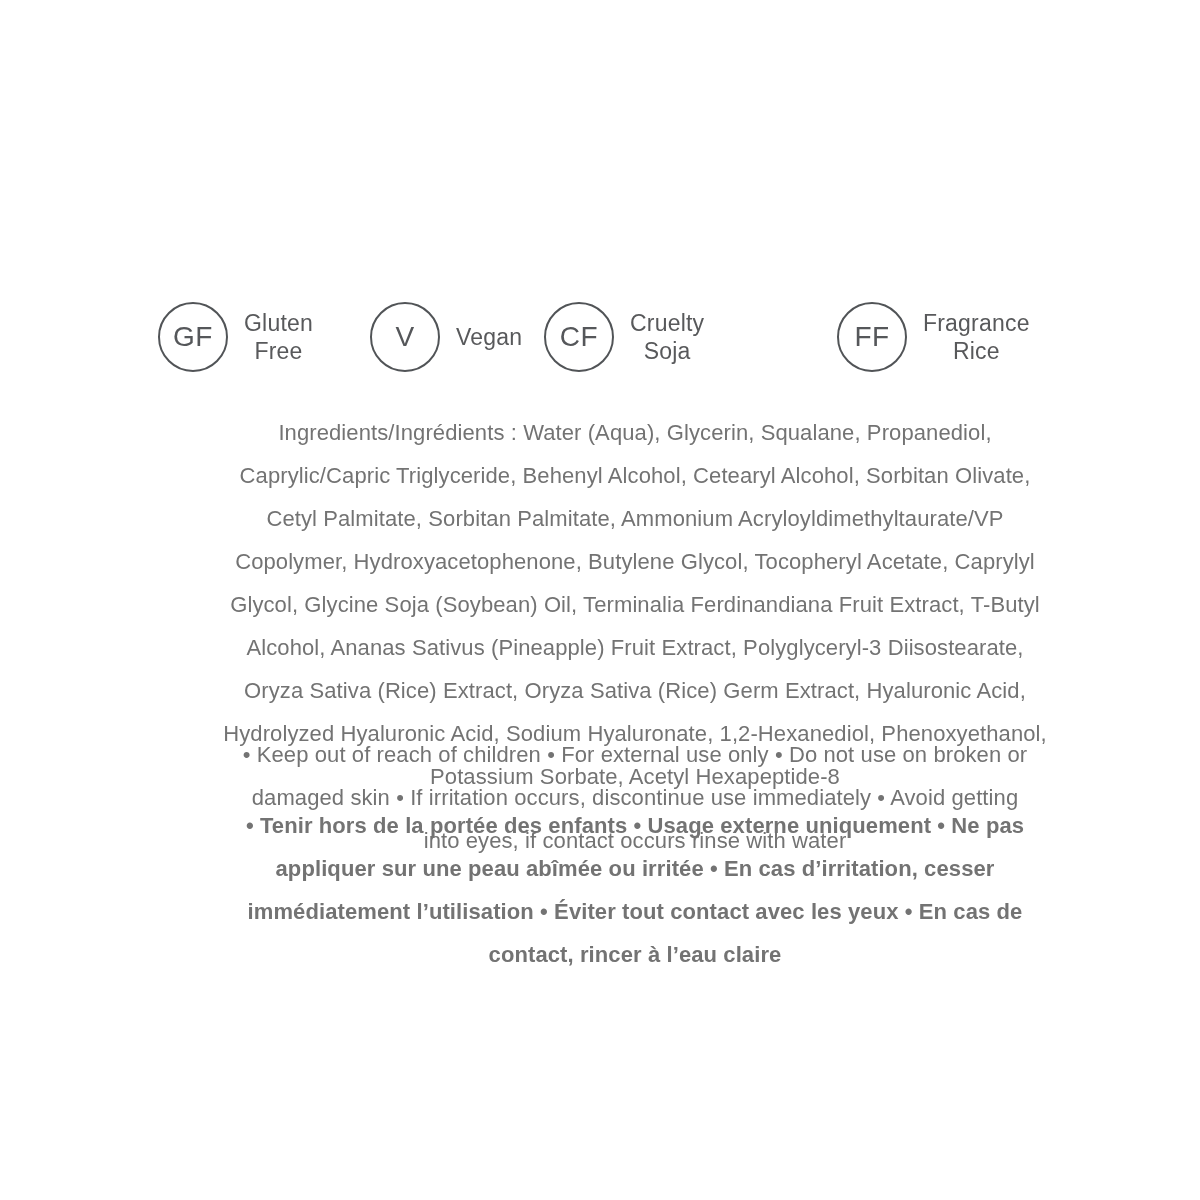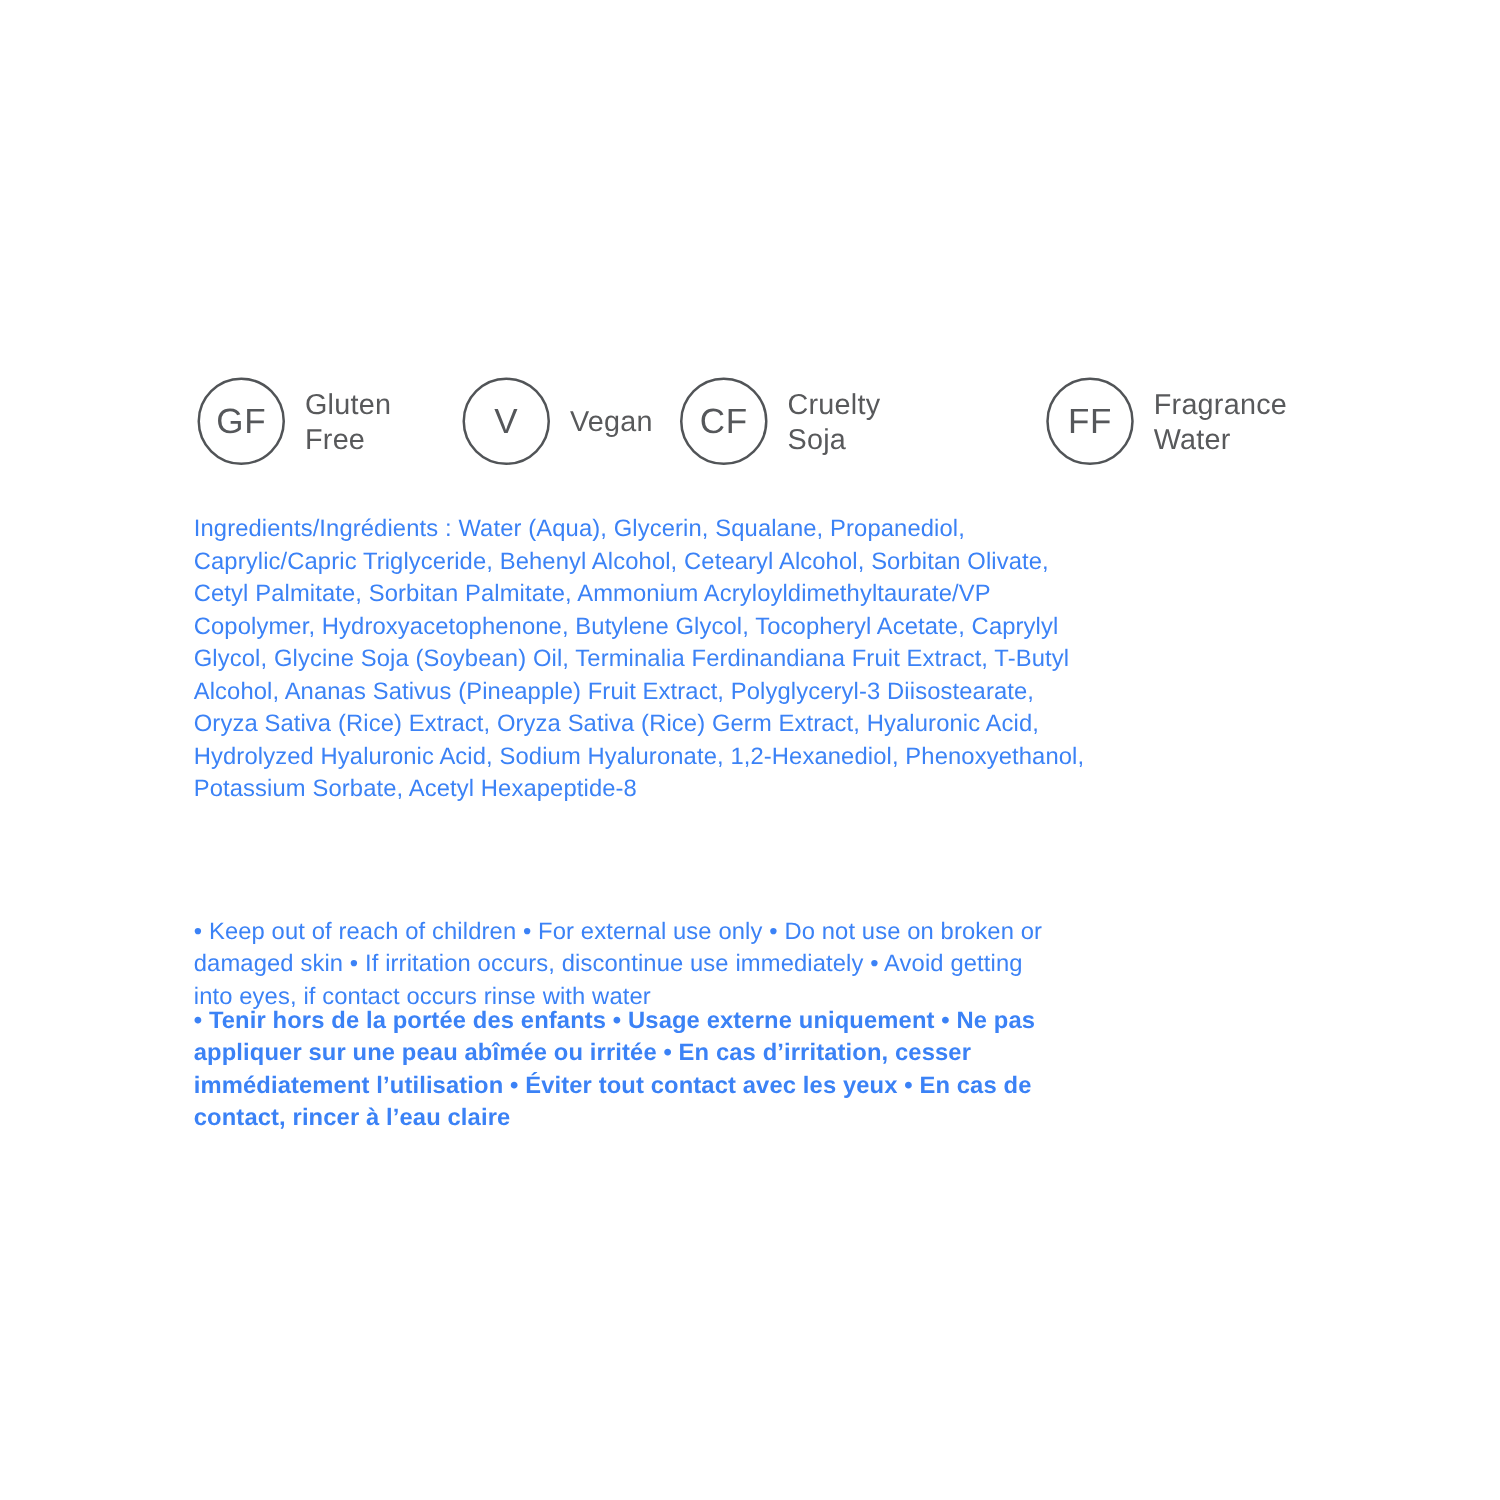--- a/index.html
+++ b/index.html
@@ -8,20 +8,21 @@
     background: #ffffff;
   }
   .canvas {
     position: relative;
     width: 1200px;
     height: 1200px;
     background: #ffffff;
     overflow: hidden;
     font-family: "Liberation Sans", "DejaVu Sans", sans-serif;
     color: #58595b;
+    text-align: center;
   }
   .badge {
     position: absolute;
     top: 302px;
     display: flex;
     align-items: center;
     gap: 16px;
     height: 70px;
   }
   .badge-circle {
@@ -45,25 +46,25 @@
     font-size: 23px;
     line-height: 28px;
     letter-spacing: 0.2px;
     white-space: pre-line;
     color: #58595b;
   }
   .para {
     position: absolute;
     left: 155px;
     width: 960px;
-    font-size: 19px;
-    line-height: 26px;
+    font-size: 22px;
+    line-height: 43px;
     letter-spacing: 0.1px;
     white-space: pre-line;
-    color: #3b82f6;
+    color: #737373;
   }
   .para-ingredients { top: 411px; }
   .para-warnings-en { top: 713px; margin-top: 20px; }
   .para-warnings-fr { top: 804px; font-weight: bold; }
 </style>
 </head>
 <body>
 
 <div class="canvas">
 
@@ -88,21 +89,21 @@
     </div>
     <div class="badge-label">Cruelty
 Soja</div>
   </div>
 
   <div class="badge" style="left:837px">
     <div class="badge-circle">
       <span>FF</span>
     </div>
     <div class="badge-label">Fragrance
-Water</div>
+Rice</div>
   </div>
 
   <div class="para para-ingredients">Ingredients/Ingrédients : Water (Aqua), Glycerin, Squalane, Propanediol,
 Caprylic/Capric Triglyceride, Behenyl Alcohol, Cetearyl Alcohol, Sorbitan Olivate,
 Cetyl Palmitate, Sorbitan Palmitate, Ammonium Acryloyldimethyltaurate/VP
 Copolymer, Hydroxyacetophenone, Butylene Glycol, Tocopheryl Acetate, Caprylyl
 Glycol, Glycine Soja (Soybean) Oil, Terminalia Ferdinandiana Fruit Extract, T-Butyl
 Alcohol, Ananas Sativus (Pineapple) Fruit Extract, Polyglyceryl-3 Diisostearate,
 Oryza Sativa (Rice) Extract, Oryza Sativa (Rice) Germ Extract, Hyaluronic Acid,
 Hydrolyzed Hyaluronic Acid, Sodium Hyaluronate, 1,2-Hexanediol, Phenoxyethanol,

